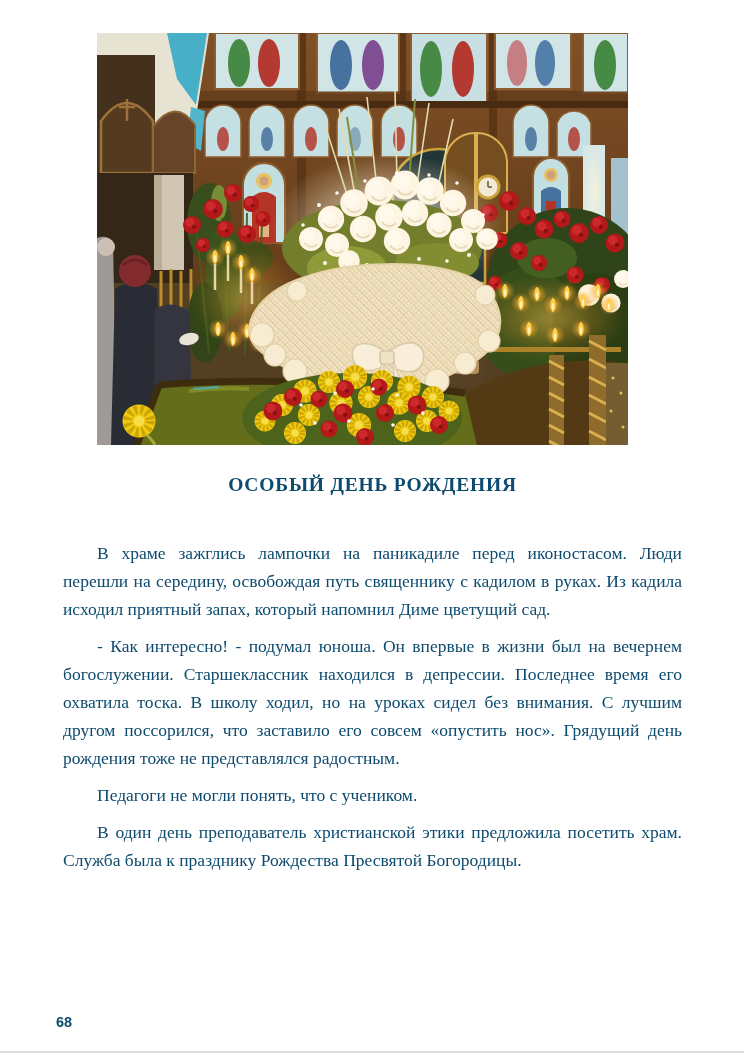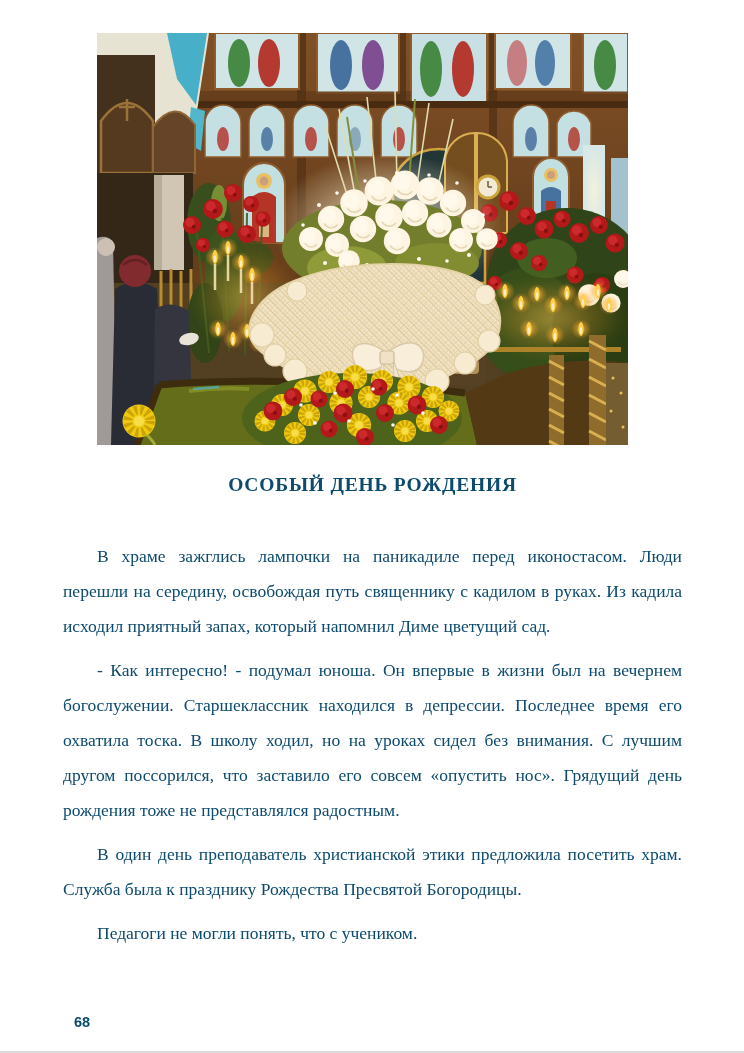--- a/index.html
+++ b/index.html
@@ -12,25 +12,25 @@
     position:absolute;left:97px;top:33px;width:531px;height:412px;margin:0;
     overflow:hidden;
   }
   .photo svg{display:block;width:531px;height:412px;}
   .title{
     position:absolute;left:63px;top:474px;width:619px;margin:0;
     text-align:center;font-weight:bold;font-size:19.5px;letter-spacing:.8px;
   }
   .body{position:absolute;left:63px;top:539px;width:619px;}
   .body p{
-    margin:0 0 9px 0;font-size:17.5px;line-height:35px;
+    margin:0 0 9px 0;font-size:17.5px;line-height:28px;
     text-align:justify;text-indent:34px;
   }
   .pagenum{
-    position:absolute;left:74px;top:1014px;
+    position:absolute;left:56px;top:1014px;
     font-family:"Liberation Sans",sans-serif;font-weight:bold;font-size:14.5px;
   }
 </style>
 </head>
 <body>
 
 <div class="page">
 
   <figure class="photo" role="img" aria-label="Интерьер православного храма: деревянный резной иконостас с иконами, большой букет белых роз в кремовой сетке с бантом, красные розы, горящие свечи, жёлтые и красные цветы на зелёном столе, прихожане слева">
     <svg viewBox="0 0 531 412" xmlns="http://www.w3.org/2000/svg">
@@ -432,19 +432,19 @@
 
       <rect x="0" y="0" width="531" height="412" fill="#ff9a00" opacity=".05"></rect>
     </svg>
   </figure>
 
   <h1 class="title">ОСОБЫЙ ДЕНЬ РОЖДЕНИЯ</h1>
 
   <div class="body">
     <p>В храме зажглись лампочки на паникадиле перед иконостасом. Люди перешли на середину, освобождая путь священнику с кадилом в руках. Из кадила исходил приятный запах, который напомнил Диме цветущий сад.</p>
     <p>- Как интересно! - подумал юноша. Он впервые в жизни был на вечернем богослужении. Старшеклассник находился в депрессии. Последнее время его охватила тоска. В школу ходил, но на уроках сидел без внимания. С лучшим другом поссорился, что заставило его совсем «опустить нос». Грядущий день рождения тоже не представлялся радостным.</p>
+    <p>Педагоги не могли понять, что с учеником.</p>
     <p>В один день преподаватель христианской этики предложила посетить храм. Служба была к празднику Рождества Пресвятой Богородицы.</p>
-    <p>Педагоги не могли понять, что с учеником.</p>
   </div>
 
   <div class="pagenum">68</div>
 
 </div>
 
 </body></html>

